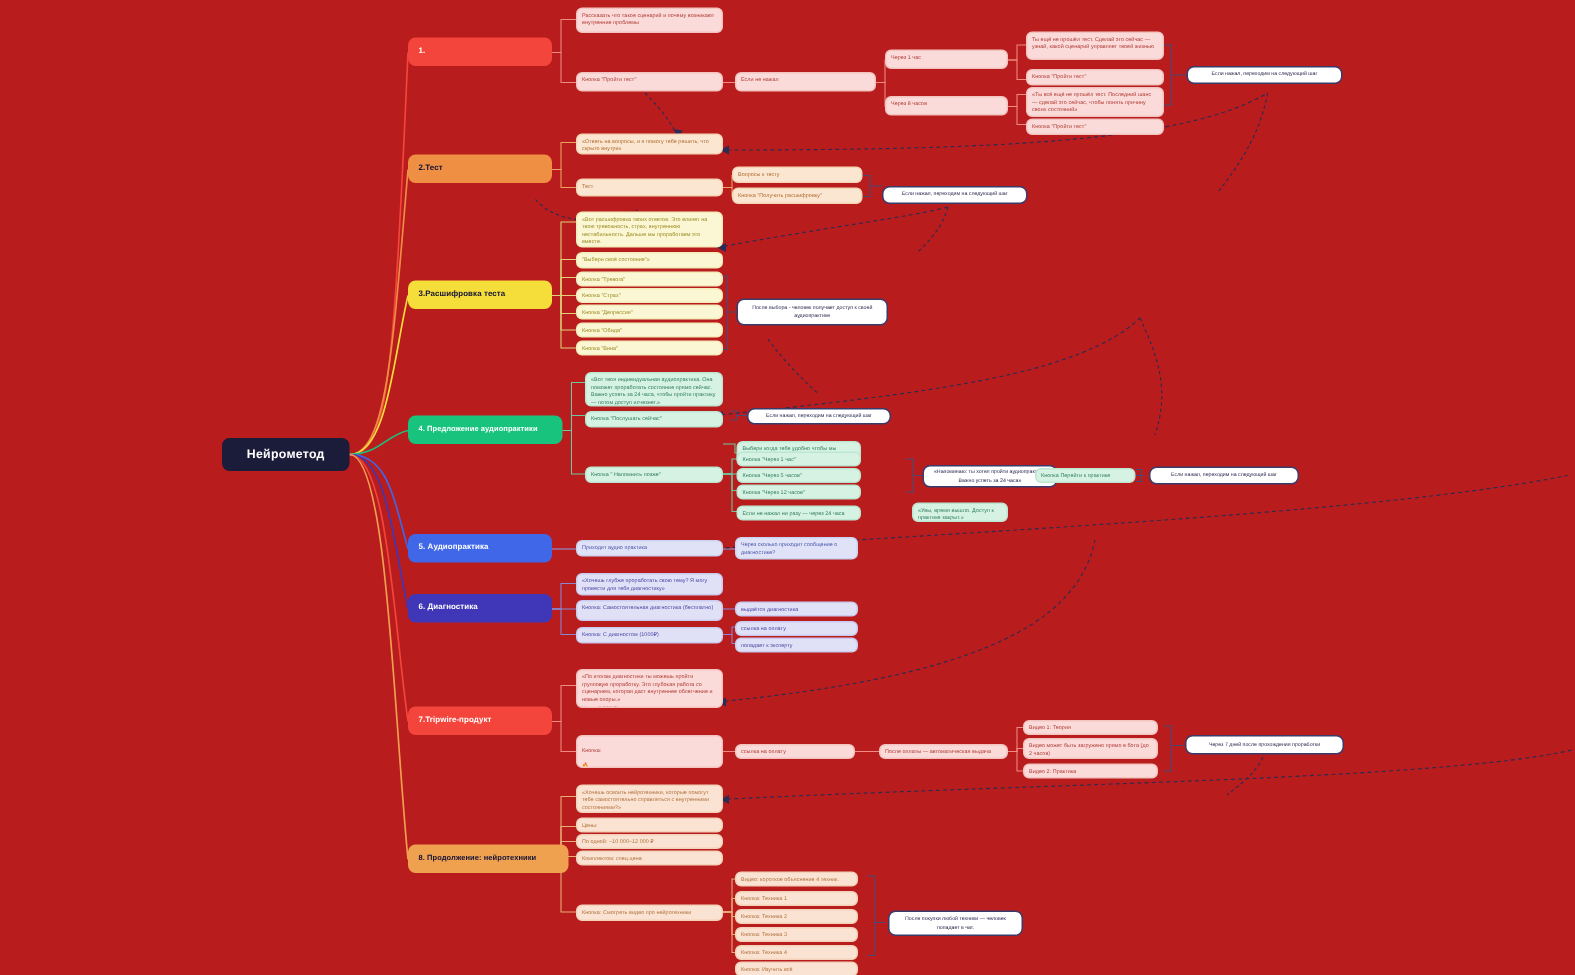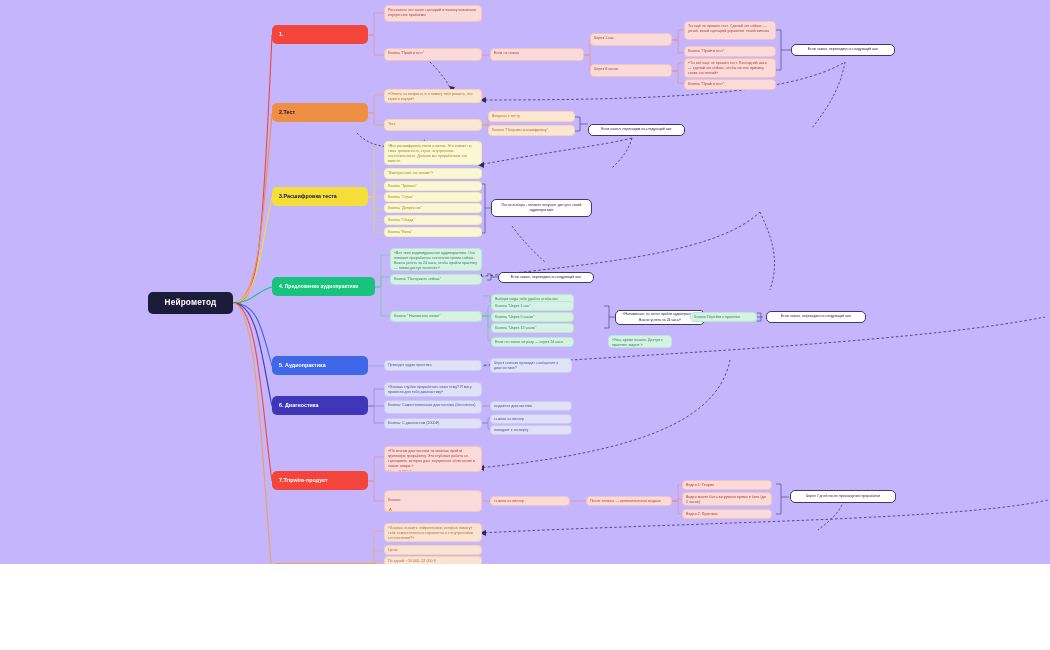--- a/index.html
+++ b/index.html
@@ -4,22 +4,22 @@
 <style>
   * { box-sizing: border-box; }
   html, body {
     margin: 0; padding: 0;
     background: #ffffff;
     font-family: "Liberation Sans", "DejaVu Sans", sans-serif;
   }
   #canvas {
     position: relative;
     width: 1050px;
-    height: 564px;
-    background: #c4b5fd;
+    height: 650px;
+    background: #b91c1c;
     overflow: hidden;
   }
   #wires {
     position: absolute;
     left: 0; top: 0;
     width: 1050px; height: 650px;
     pointer-events: none;
   }
   .node {
     position: absolute;

